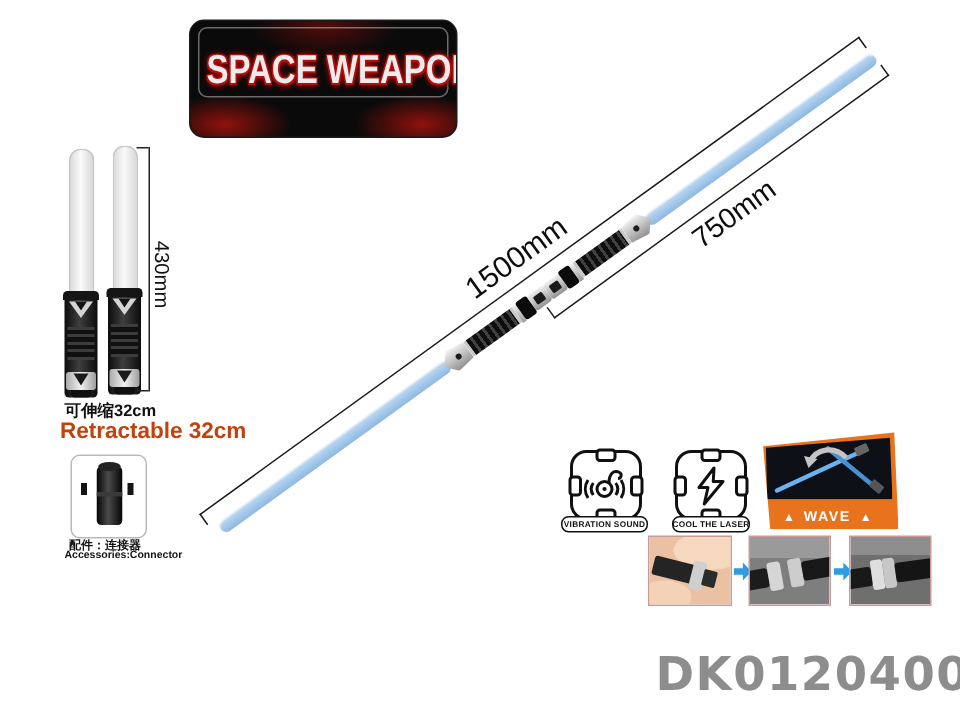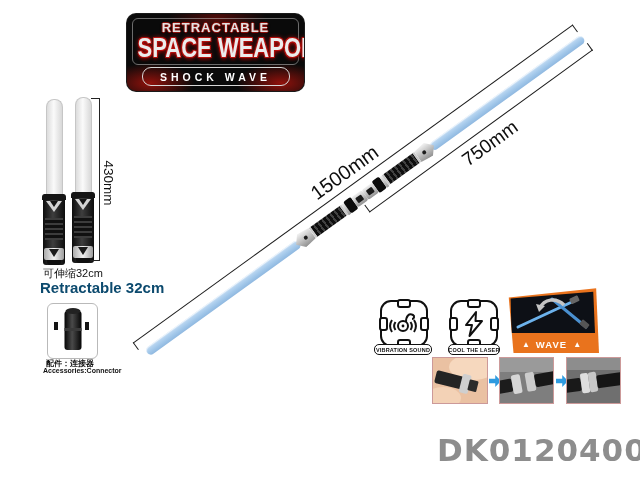--- a/index.html
+++ b/index.html
@@ -48,22 +48,22 @@
   .mfoot{position:absolute;bottom:0;left:4px;right:4px;height:5px;background:#101010;border-radius:0 0 3px 3px;}
 
   
   .brk430{position:absolute;left:99px;top:98px;height:163px;border-left:1.3px solid #222;}
   .brk430:before,.brk430:after{content:"";position:absolute;left:-9px;width:8px;height:1.3px;background:#222;}
   .brk430:before{top:0;}
   .brk430:after{bottom:0;}
   .lbl430{position:absolute;left:108px;top:183px;transform:translate(-50%,-50%) rotate(90deg);
           font-size:13.5px;color:#111;white-space:nowrap;}
 
-  .cap-cn{position:absolute;left:43px;top:266px;font-size:11px;font-weight:normal;color:#111;}
-  .cap-en{position:absolute;left:40px;top:279px;font-size:15px;font-weight:bold;color:#0c4a6e;}
+  .cap-cn{position:absolute;left:43px;top:266px;font-size:11px;font-weight:bold;color:#111;}
+  .cap-en{position:absolute;left:40px;top:279px;font-size:15px;font-weight:bold;color:#c2410c;}
 
   
   .acc-box{position:absolute;left:47px;top:303px;width:49px;height:54px;border:1px solid #b9b9b9;
            border-radius:6px;background:#fff;}
   .conn{position:absolute;left:50%;top:7px;transform:translateX(-50%);width:17px;height:39px;border-radius:3px;
         background:linear-gradient(90deg,#050505,#4a4a4a 45%,#050505);}
   .conn:before{content:"";position:absolute;top:-3px;left:1px;right:1px;height:6px;border-radius:50%;background:#222;}
   .conn:after{content:"";position:absolute;top:17px;left:0;right:0;height:3px;background:#3a3a3a;}
   .acc-cn{position:absolute;left:46px;top:358px;font-size:8px;font-weight:bold;color:#111;}
   .acc-en{position:absolute;left:43px;top:367px;font-size:7px;font-weight:bold;color:#111;}
@@ -140,23 +140,21 @@
 </head>
 <body>
 
 <div class="canvas">
 
   <div class="banner">
     <div class="glow gl"></div>
     <div class="glow gr"></div>
     <div class="glow gt"></div>
     <div class="banner-frame"></div>
-    <div class="logo1">RETRACTABLE</div>
     <div class="logo2">SPACE WEAPON</div>
-    <div class="logo3">SHOCK WAVE</div>
   </div>
 
   <div class="mini-saber" style="left:42px;top:99px;">
     <div class="mini-blade"></div>
     <div class="mini-handle">
       <div class="mh-top"></div>
       <div class="chev-s"></div>
         <div class="chev-b"></div>
       <div class="ribs"></div>
       <div class="mclaw"></div>

